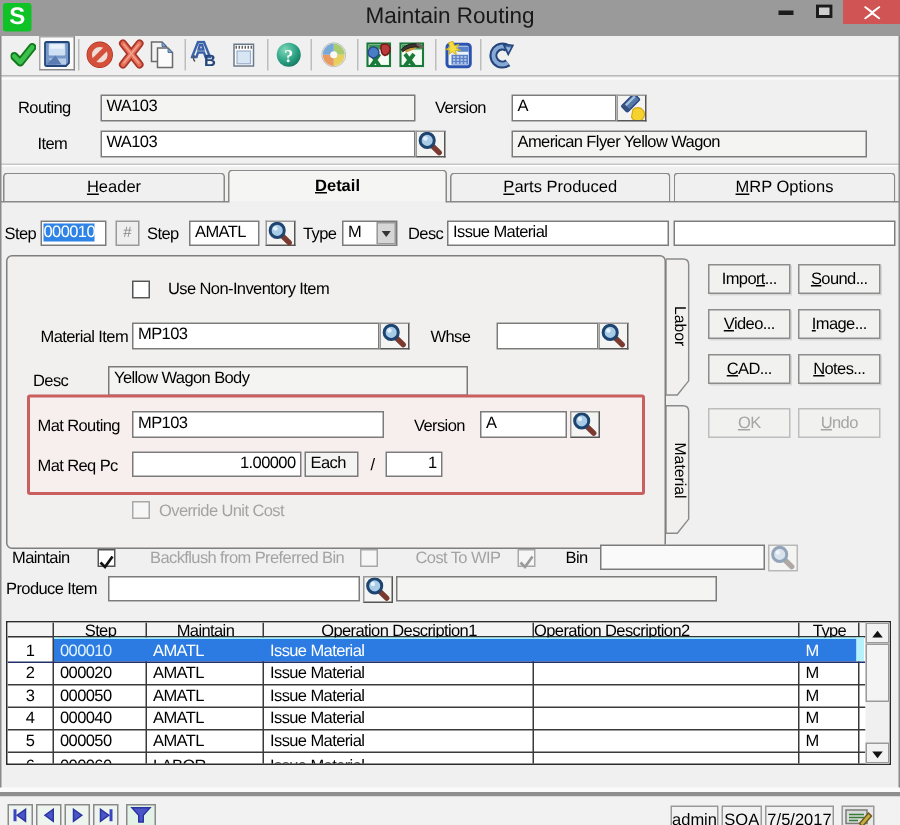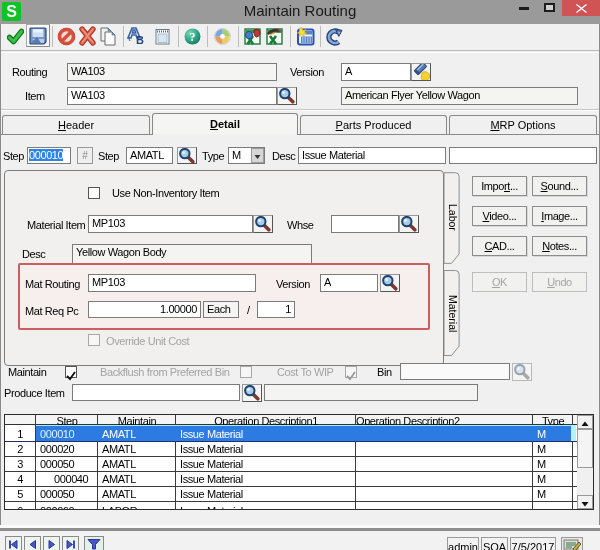--- a/index.html
+++ b/index.html
@@ -311,21 +311,21 @@
   <div class="lbl" style="left:175px;top:28px;color:#000">Issue Material</div>
   <div class="lbl" style="left:532px;top:28px;color:#000">M</div>
   <div class="ab" style="left:0;top:41px;width:572px;height:1px;background:#3a3a3a"></div>
   <div class="lbl" style="left:0;top:43px;width:30px;text-align:center">3</div>
   <div class="lbl" style="left:35px;top:43px;color:#000">000050</div>
   <div class="lbl" style="left:97px;top:43px;color:#000">AMATL</div>
   <div class="lbl" style="left:175px;top:43px;color:#000">Issue Material</div>
   <div class="lbl" style="left:532px;top:43px;color:#000">M</div>
   <div class="ab" style="left:0;top:56px;width:572px;height:1px;background:#3a3a3a"></div>
   <div class="lbl" style="left:0;top:58px;width:30px;text-align:center">4</div>
-  <div class="lbl" style="left:49px;top:58px;color:#000">000040</div>
+  <div class="lbl" style="left:35px;top:58px;color:#000">000040</div>
   <div class="lbl" style="left:97px;top:58px;color:#000">AMATL</div>
   <div class="lbl" style="left:175px;top:58px;color:#000">Issue Material</div>
   <div class="lbl" style="left:532px;top:58px;color:#000">M</div>
   <div class="ab" style="left:0;top:71px;width:572px;height:1px;background:#3a3a3a"></div>
   <div class="lbl" style="left:0;top:73px;width:30px;text-align:center">5</div>
   <div class="lbl" style="left:35px;top:73px;color:#000">000050</div>
   <div class="lbl" style="left:97px;top:73px;color:#000">AMATL</div>
   <div class="lbl" style="left:175px;top:73px;color:#000">Issue Material</div>
   <div class="lbl" style="left:532px;top:73px;color:#000">M</div>
   <div class="ab" style="left:0;top:86px;width:572px;height:1px;background:#3a3a3a"></div>

